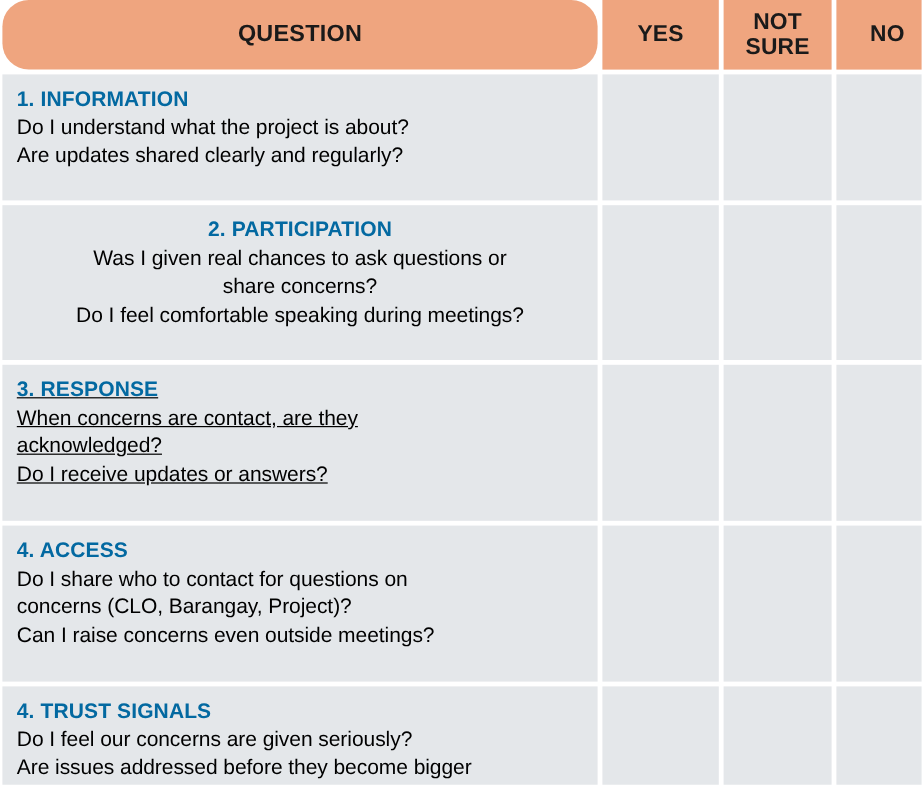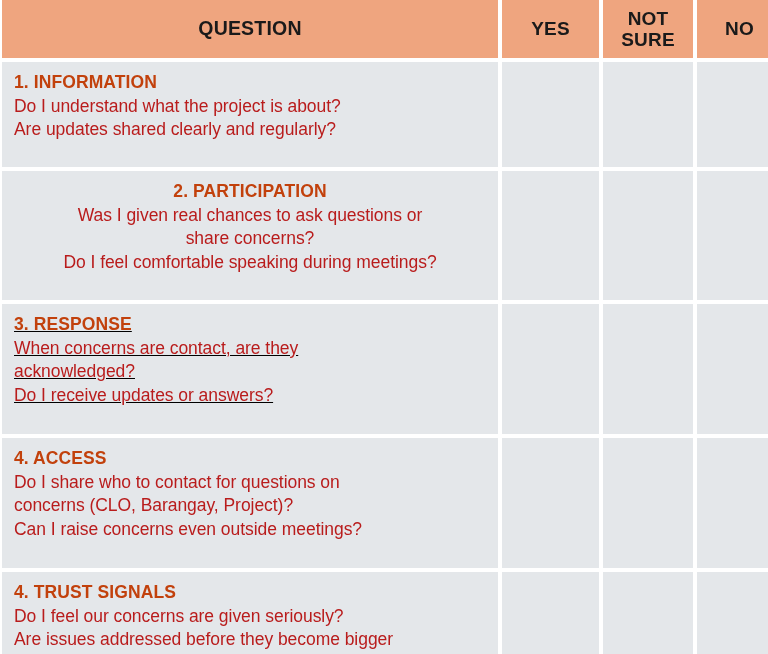--- a/index.html
+++ b/index.html
@@ -46,50 +46,51 @@
     height: 58px;
     padding: 0 4px;
     vertical-align: middle;
     text-align: center;
     border: 0;
     line-height: 1.12;
   }
 
   thead th.th-question {
     font-size: 19.5px;
+    border-radius: 22px;
   }
 
   tbody td {
     background: #E4E7EA;
     border: 0;
     vertical-align: top;
     padding: 0;
   }
 
   tbody td.cell-question {
     padding: 9px 12px 10px 12px;
   }
 
   tbody td.cell-answer {
     padding: 0;
   }
 
   .row-title {
     font-size: 17.5px;
     font-weight: bold;
-    color: #c2410c;
+    color: #0369a1;
     line-height: 1.32;
     letter-spacing: 0.1px;
     margin: 0 0 1px 0;
   }
 
   .row-line {
     font-size: 17.5px;
     font-weight: normal;
-    color: #b91c1c;
+    color: #000000;
     line-height: 1.33;
     letter-spacing: -0.05px;
     margin: 0;
   }
 
   
   tr.r1 td { height: 86px; }
   tr.r2 td { height: 110px; text-align: center; }
   tr.r3 td { height: 111px; text-decoration: underline; }
   tr.r4 td { height: 111px; }

